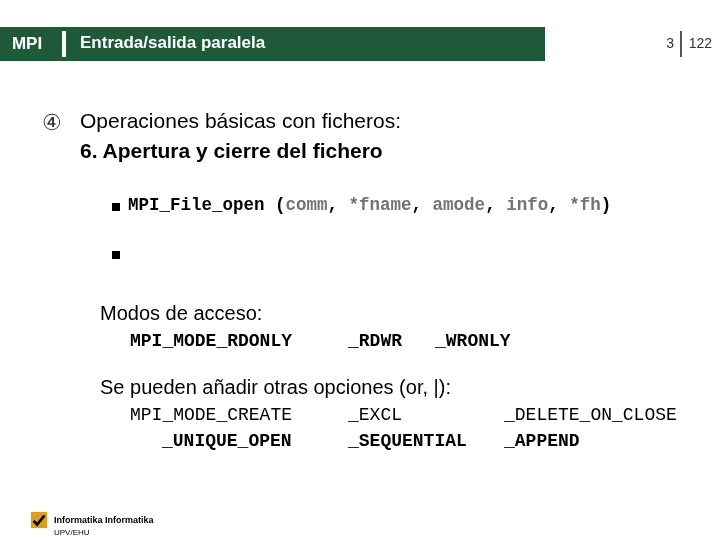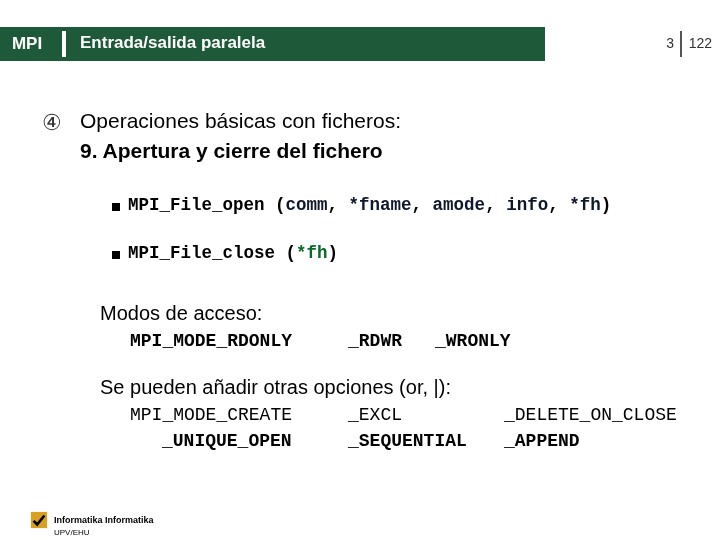--- a/index.html
+++ b/index.html
@@ -14,21 +14,21 @@
   .header-page-cur { position: absolute; top: 8px; right: 46px; font-size: 14px; color: #333; }
   .header-page-sep { position: absolute; top: 4px; right: 38px; width: 2px; height: 26px; background: #555; }
   .header-page-tot { position: absolute; top: 8px; right: 8px; font-size: 14px; color: #333; }
 
   .bullet4 { position: absolute; top: 83px; left: 42px; font-size: 22px; color: #333; }
   .line1   { position: absolute; top: 82px; left: 80px; font-size: 21px; color: #000; text-align: center; }
   .line2   { position: absolute; top: 112px; left: 80px; font-size: 21px; color: #000; font-weight: bold; }
 
   .sq1 { position: absolute; top: 176px; left: 112px; width: 8px; height: 8px; background: #000; }
   .code1 { position: absolute; top: 168px; left: 128px; font-family: "Courier New", monospace; font-size: 17.5px; font-weight: bold; color: #000; white-space: pre; }
-  .code1 .param { color: #0f172a; }
+  .code1 .param { color: #737373; }
 
   .sq2 { position: absolute; top: 224px; left: 112px; width: 8px; height: 8px; background: #000; }
   .code2 { position: absolute; top: 216px; left: 128px; font-family: "Courier New", monospace; font-size: 17.5px; font-weight: bold; color: #000; white-space: pre; }
   .code2 .param { color: #0a6a2a; }
 
   .line3 { position: absolute; top: 275px; left: 100px; font-size: 20px; color: #000; }
   .modes-row1 { position: absolute; top: 304px; left: 130px; font-family: "Courier New", monospace; font-size: 18px; font-weight: bold; color: #000; }
   .modes-row1 .c2 { position: absolute; left: 218px; }
   .modes-row1 .c3 { position: absolute; left: 305px; }
 
@@ -55,27 +55,26 @@
     <span class="header-mpi">MPI</span>
   </div>
   <div class="header-sep"></div>
   <div class="header-title">Entrada/salida paralela</div>
   <div class="header-page-cur">3</div>
   <div class="header-page-sep"></div>
   <div class="header-page-tot">122</div>
 
   <div class="bullet4">④</div>
   <div class="line1">Operaciones básicas con ficheros:</div>
-  <div class="line2">9. Apertura y cierre del fichero</div>
+  <div class="line2">6. Apertura y cierre del fichero</div>
 
   <div class="sq1"></div>
   <div class="code1"><span>MPI_File_open </span><span>(</span><span class="param">comm</span><span>, </span><span class="param">*fname</span><span>, </span><span class="param">amode</span><span>, </span><span class="param">info</span><span>, </span><span class="param">*fh</span><span>)</span></div>
 
   <div class="sq2"></div>
-  <div class="code2"><span>MPI_File_close </span><span>(</span><span class="param">*fh</span><span>)</span></div>
 
   <div class="line3">Modos de acceso:</div>
   <div class="modes-row1">
     <span>MPI_MODE_RDONLY</span>
     <span class="c2">_RDWR</span>
     <span class="c3">_WRONLY</span>
   </div>
 
   <div class="line4">Se pueden añadir otras opciones (or, |):</div>
   <div class="modes-row2">

